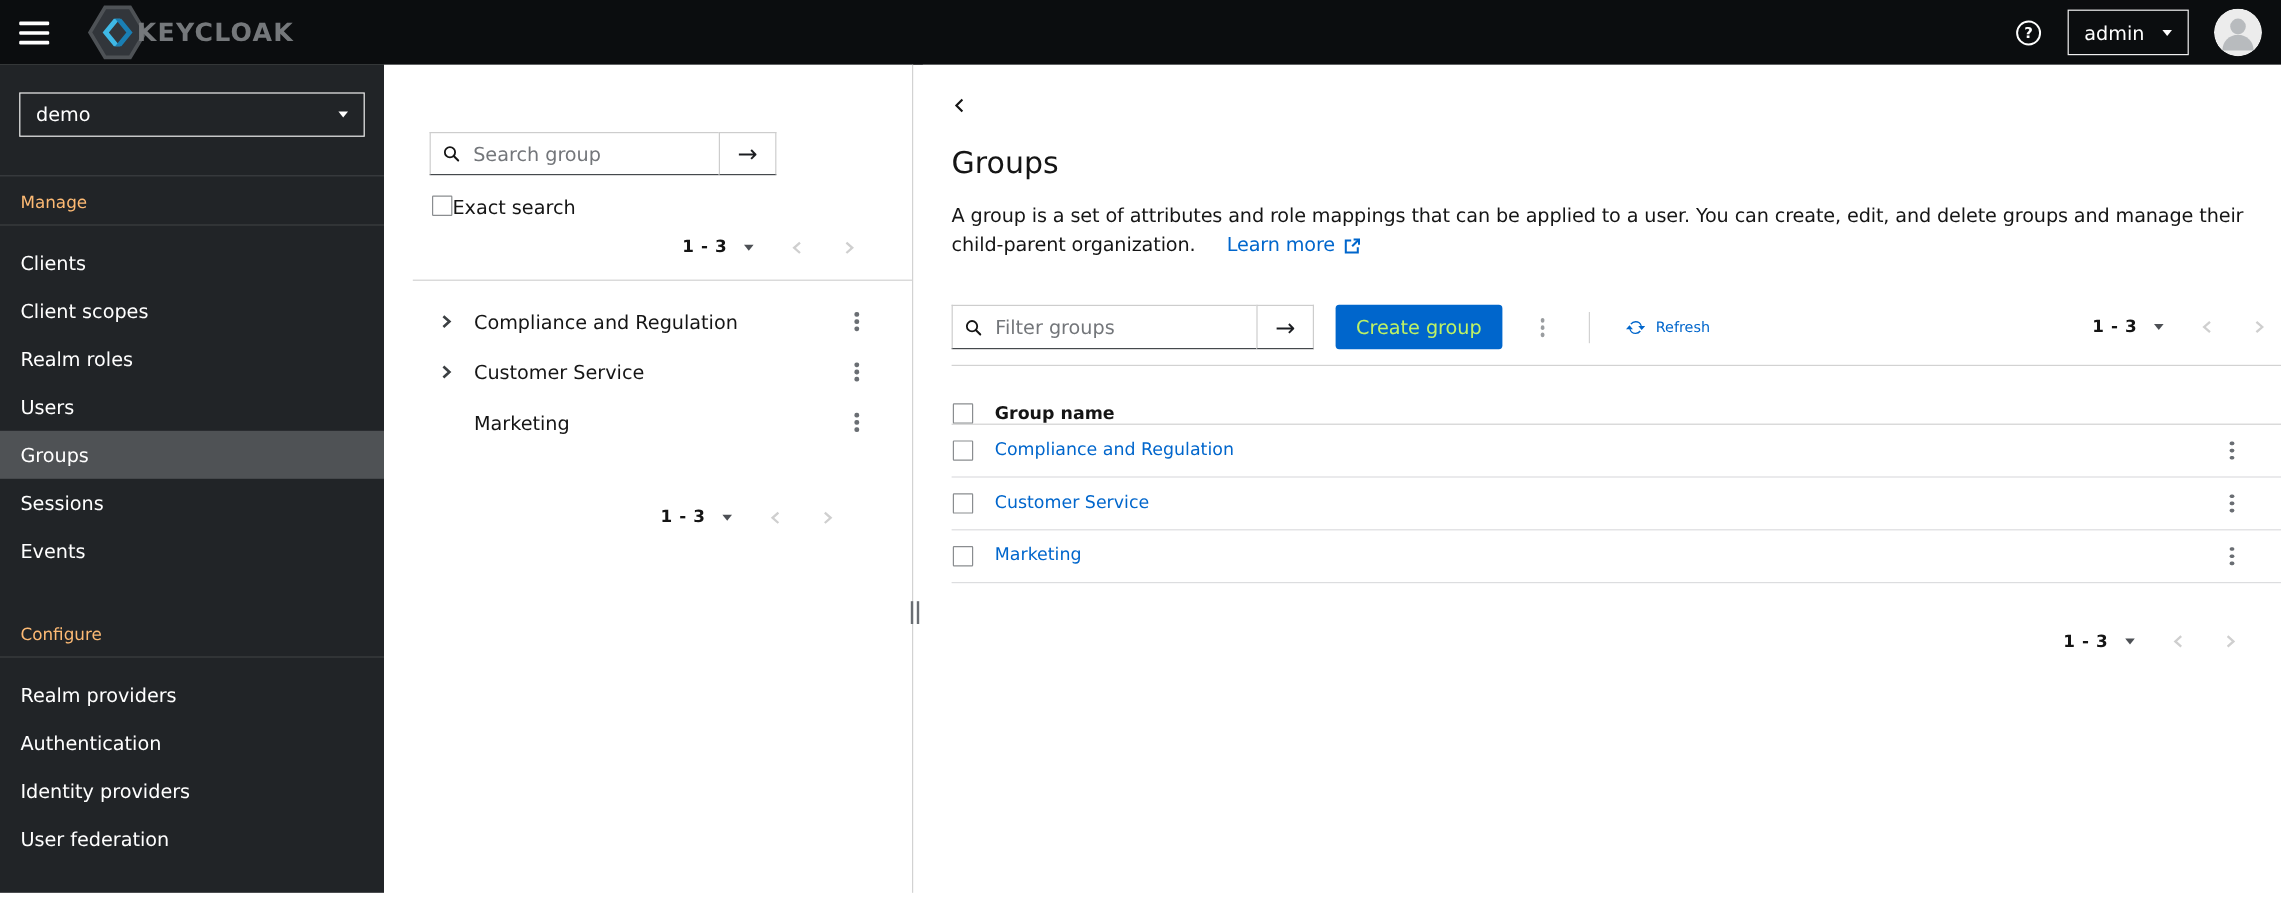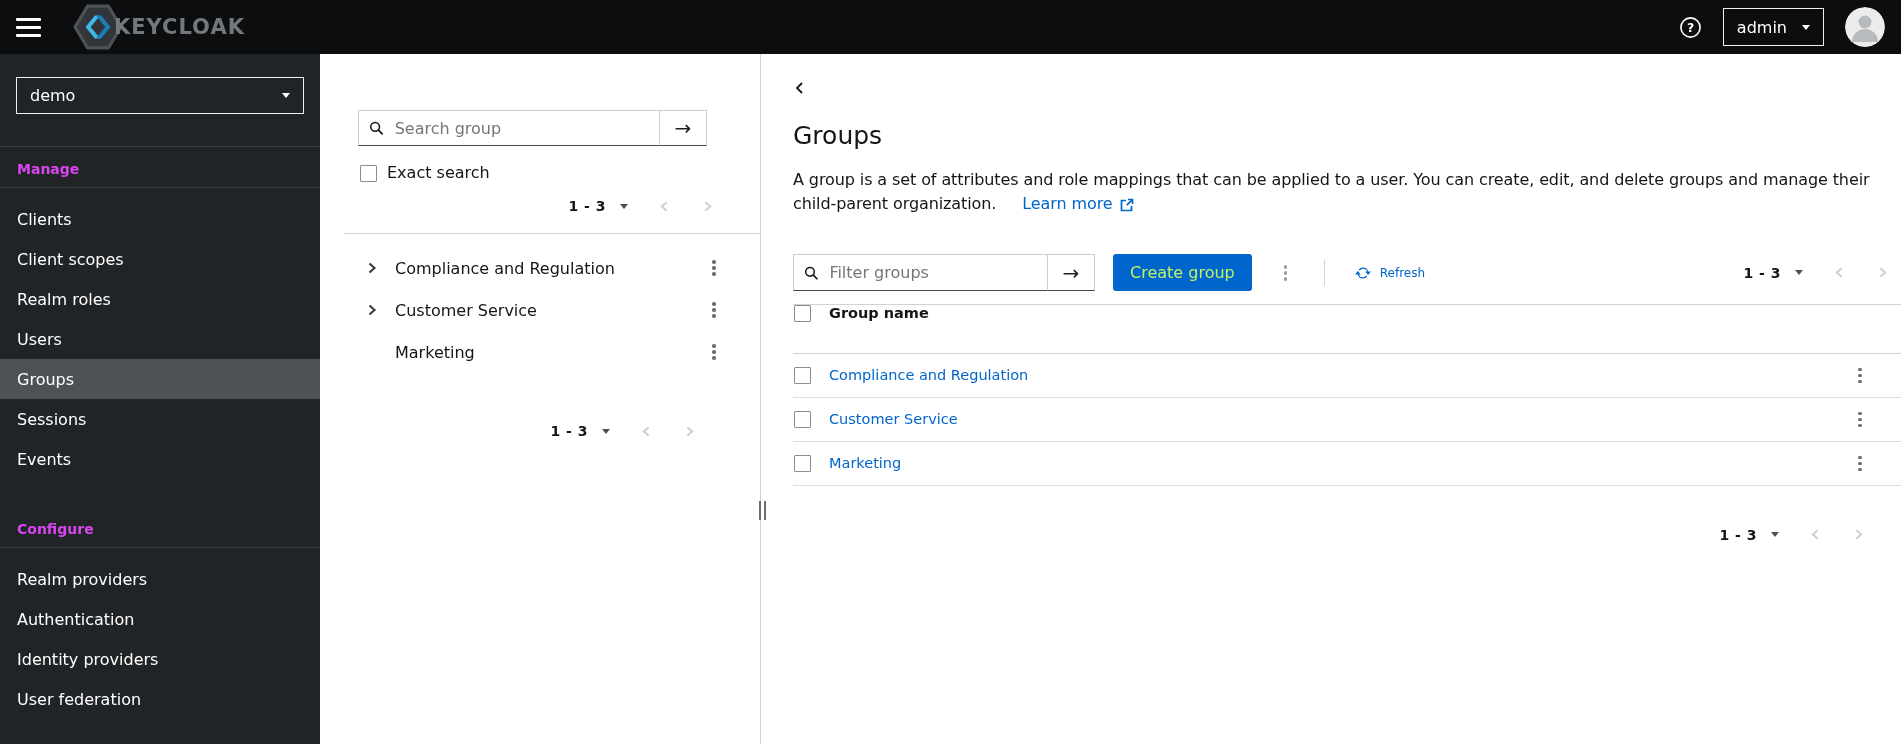--- a/index.html
+++ b/index.html
@@ -20,38 +20,38 @@
   .avatar { width:40px; height:40px; border-radius:50%; overflow:hidden; cursor:pointer; }
 
   
   .shell { display:flex; height:690px; }
 
   
   .sidebar { width:320px; flex-shrink:0; background:#212427; }
   .realm-block { padding:23px 16px 32px; border-bottom:1px solid #3c3f42; }
   .realm-select { height:37px; border:1px solid #f0f0f0; display:flex; align-items:center;
     justify-content:space-between; padding:0 13px; color:#fff; font-size:16px; cursor:pointer; }
-  .nav-section-title { padding:14px 17px 10px; font-size:14px; color:#d946ef; border-bottom:1px solid #3c3f42;font-weight:bold; }
+  .nav-section-title { padding:14px 17px 10px; font-size:14px; color:#fdba74; border-bottom:1px solid #3c3f42; }
   .nav-section-title.configure { padding-top:42px; }
   .nav-list { padding-top:11px; }
   .nav-item { height:40px; display:flex; align-items:center; padding-left:17px; color:#fff;
     font-size:16px; cursor:pointer; }
   .nav-item.active { background:#4f5255; }
 
   
   .tree-panel { width:441px; flex-shrink:0; background:#fff; border-right:1px solid #d2d2d2; position:relative; }
-  .search-row { margin:56px 0 0 38px; width:349px; height:36px; display:flex; }
+  .search-row { margin:56px 0 0 38px; width:289px; height:36px; display:flex; }
   .search-input { flex:1; display:flex; align-items:center; gap:9px; background:#fff;
     border:1px solid #cdcdcd; border-right:none; border-bottom:1px solid #45494d; padding:0 10px; }
   .search-input input { border:none; outline:none; width:100%; font-family:inherit; font-size:16px; color:#151515; background:transparent; }
   .search-input input::placeholder { color:#73767a; opacity:1; }
   .search-btn { width:48px; background:#fff; border:1px solid #cdcdcd; border-bottom:1px solid #45494d;
     display:flex; align-items:center; justify-content:center; font-size:20px; color:#1b1d21; cursor:pointer;
     font-family:inherit; }
-  .exact-row { margin:17px 0 0 40px; display:flex; align-items:flex-end; gap:10px; font-size:16px; }
+  .exact-row { margin:17px 0 0 40px; display:flex; align-items:flex-start; font-size:16px; }
   .checkbox { width:17px; height:17px; background:#fff; border:1px solid #8a8d90; border-radius:1px; cursor:pointer; flex-shrink:0; }
 
   .pagination { display:flex; align-items:center; justify-content:flex-end; height:24px; font-size:14px; }
   .p-range { font-weight:bold; letter-spacing:0.5px; color:#151515; }
   .p-caret { margin-left:14px; width:0; height:0; border-left:4.5px solid transparent;
     border-right:4.5px solid transparent; border-top:5.5px solid #4d5055; cursor:pointer; }
   .p-nav { margin-left:30px; display:flex; cursor:default; }
   .tree-pagination-top { margin-top:12px; padding-right:46px; }
   .tree-divider { margin:15px 0 0 24px; border-top:1px solid #d2d2d2; }
   .tree-list { margin-top:13px; }
@@ -76,21 +76,21 @@
   .toolbar { margin-top:37px; height:38px; display:flex; align-items:center; padding-right:12px; }
   .filter-group { width:302px; height:37px; display:flex; }
   .create-btn { margin-left:18px; height:37px; padding:0 17px; background:#0066cc; color:#bef264; border:none;
     border-radius:3px; font-size:16px; font-family:inherit; cursor:pointer; }
   .vr { margin-left:30px; width:1px; height:26px; background:#d2d2d2; }
   .toolbar-kebab { margin-left:26px; }
   .refresh { margin-left:30px; display:flex; align-items:center; gap:9px; color:#0066cc; font-size:12px; cursor:pointer; }
   .toolbar .pagination { margin-left:auto; }
 
   .gtable { margin-top:12px; }
-  .g-head { height:50px; display:flex; align-items:flex-start; border-top:1px solid #d2d2d2;
+  .g-head { height:50px; display:flex; align-items:flex-end; border-top:1px solid #d2d2d2;
     border-bottom:1px solid #d2d2d2; padding-left:1px; }
   .g-head .col-label { margin-left:18px; font-size:14.5px; font-weight:bold; }
   .g-row { height:44px; display:flex; align-items:center; border-bottom:1px solid #dcdddf; padding:0 33px 0 1px; }
   .g-link { margin-left:18px; font-size:14.5px; color:#0066cc; text-decoration:none; cursor:pointer; }
   .bottom-pagination { margin-top:37px; padding-right:36px; }
 
   svg { display:block; }
 </style>
 </head>
 <body>

